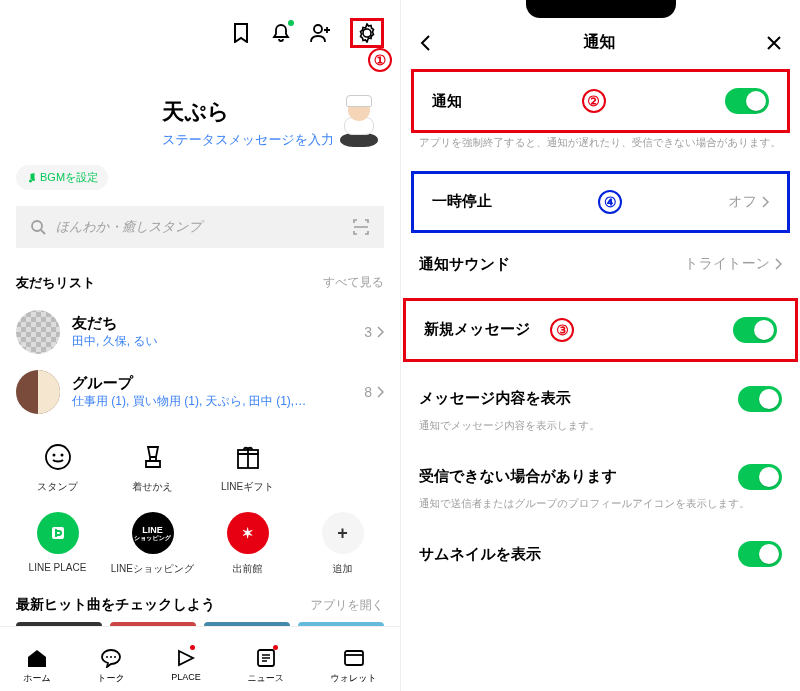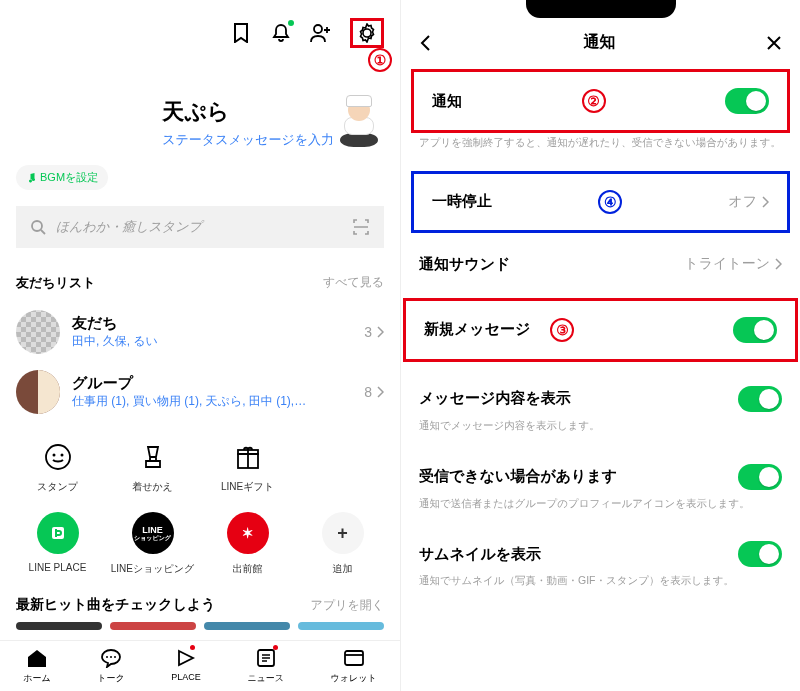--- a/index.html
+++ b/index.html
@@ -42,21 +42,21 @@
 .round-ico { width:42px; height:42px; border-radius:50%; display:flex;align-items:center;justify-content:center;color:#fff;font-size:9px;font-weight:700; }
 .line-black { background:#000; flex-direction:column; line-height:1; }
 .line-green { background:#06c755; }
 .line-red { background:#e60012; font-size:14px; }
 .line-plus { background:#f5f5f5; color:#333; font-size:18px; }
 .section-title-row { display:flex; justify-content:space-between; align-items:center; padding: 10px 16px 8px; }
 .section-title-row h3 { font-size:14px; font-weight:700; }
 .section-title-row span { font-size:12px; color:#9e9e9e; }
 .thumbs { display:flex; gap:8px; padding:0 16px 10px; }
 .thumbs > div { width:90px; height:8px; border-radius:4px; }
-.bottom-nav { position:absolute; bottom:0; left:0; width:400px; background:#fff; display:flex; justify-content:space-around; padding:6px 0 6px; border-top:1px solid #eee; }
+.bottom-nav { position:absolute; bottom:0; left:0; width:400px; background:#fff; display:flex; justify-content:space-around; padding:20px 0 6px; border-top:1px solid #eee; }
 .bottom-nav .navitem { display:flex; flex-direction:column; align-items:center; gap:3px; font-size:9px; position:relative; }
 .bottom-nav .ico { width:22px;height:22px;display:flex;align-items:center;justify-content:center; }
 .bottom-nav .red-dot { position:absolute; top:-2px; right:6px; width:5px;height:5px;background:#e60012;border-radius:50%; }
 
 
 .notch { height:18px; display:flex; justify-content:center; }
 .notch::before { content:''; width:150px; height:18px; background:#000; border-radius:0 0 14px 14px; }
 .rhdr { display:flex; align-items:center; justify-content:space-between; padding:14px 18px; }
 .rhdr h2 { font-size:16px; font-weight:600; }
 .setting-row { display:flex; align-items:center; justify-content:space-between; padding:16px 18px; position:relative; }
@@ -348,14 +348,13 @@
   <div class="setting-row" style="padding-bottom:6px">
     <span class="label">受信できない場合があります</span>
     <span class="toggle"></span>
   </div>
   <div class="caption">通知で送信者またはグループのプロフィールアイコンを表示します。</div>
 
   <div class="setting-row" style="padding-bottom:6px">
     <span class="label">サムネイルを表示</span>
     <span class="toggle"></span>
   </div>
-  <div class="caption">通知でサムネイル（写真・動画・GIF・スタンプ）を表示します。</div>
 </div>
 
 </body></html>

